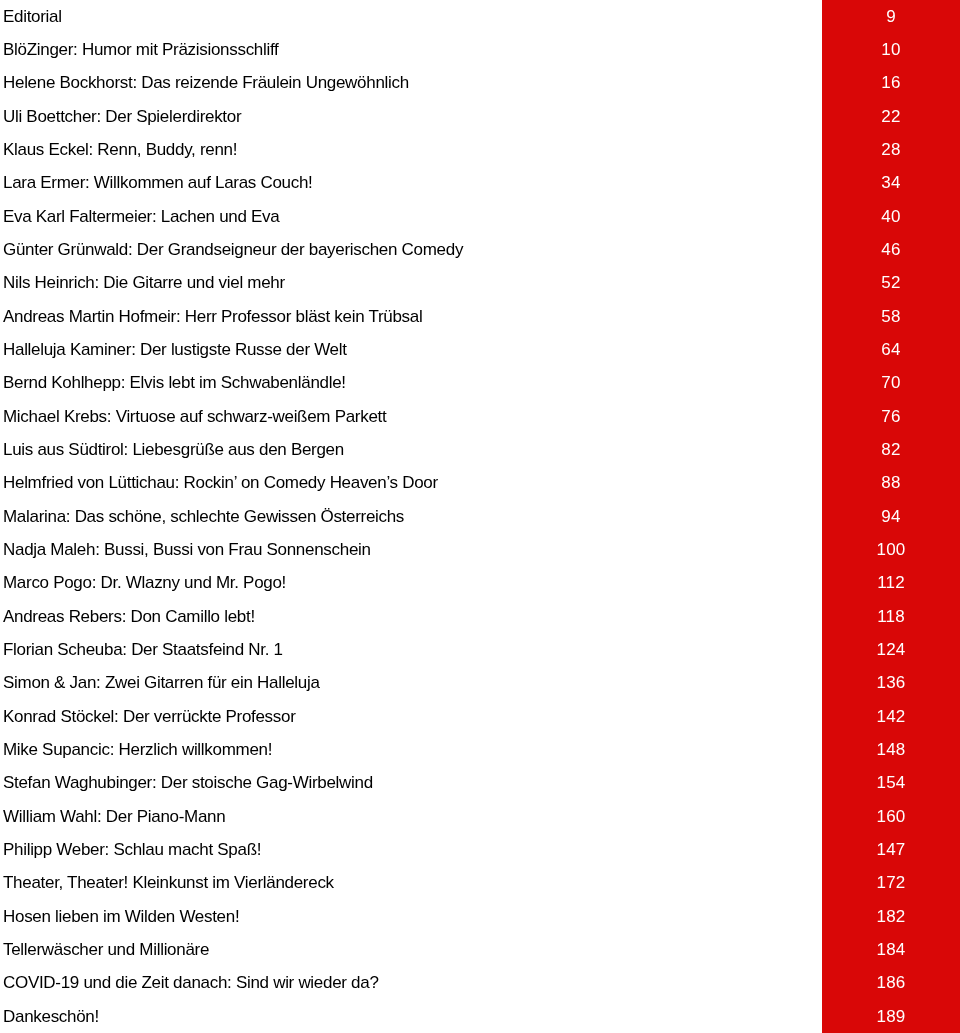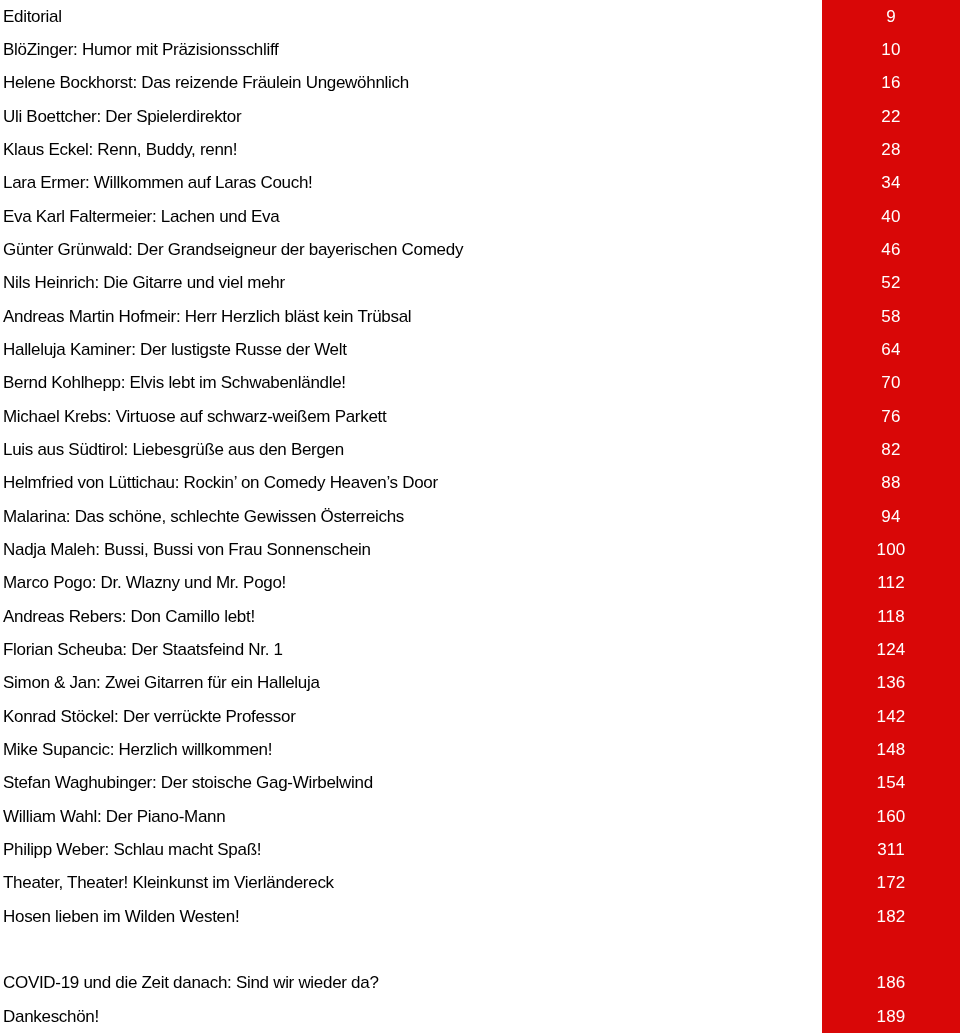--- a/index.html
+++ b/index.html
@@ -92,21 +92,21 @@
     <div class="title">Günter Grünwald: Der Grandseigneur der bayerischen Comedy</div>
     <div class="num">46</div>
   </div>
 
   <div class="row">
     <div class="title">Nils Heinrich: Die Gitarre und viel mehr</div>
     <div class="num">52</div>
   </div>
 
   <div class="row">
-    <div class="title">Andreas Martin Hofmeir: Herr Herzlich bläst kein Trübsal</div>
+    <div class="title">Andreas Martin Hofmeir: Herr Professor bläst kein Trübsal</div>
     <div class="num">58</div>
   </div>
 
   <div class="row">
     <div class="title">Halleluja Kaminer: Der lustigste Russe der Welt</div>
     <div class="num">64</div>
   </div>
 
   <div class="row">
     <div class="title">Bernd Kohlhepp: Elvis lebt im Schwabenländle!</div>
@@ -175,34 +175,35 @@
     <div class="num">154</div>
   </div>
 
   <div class="row">
     <div class="title">William Wahl: Der Piano-Mann</div>
     <div class="num">160</div>
   </div>
 
   <div class="row">
     <div class="title">Philipp Weber: Schlau macht Spaß!</div>
-    <div class="num">311</div>
+    <div class="num">147</div>
   </div>
 
   <div class="row">
     <div class="title">Theater, Theater! Kleinkunst im Vierländereck</div>
     <div class="num">172</div>
   </div>
 
   <div class="row">
     <div class="title">Hosen lieben im Wilden Westen!</div>
     <div class="num">182</div>
   </div>
 
   <div class="row">
+    <div class="title">Tellerwäscher und Millionäre</div>
     <div class="num">184</div>
   </div>
 
   <div class="row">
     <div class="title">COVID-19 und die Zeit danach: Sind wir wieder da?</div>
     <div class="num">186</div>
   </div>
 
   <div class="row">
     <div class="title">Dankeschön!</div>

